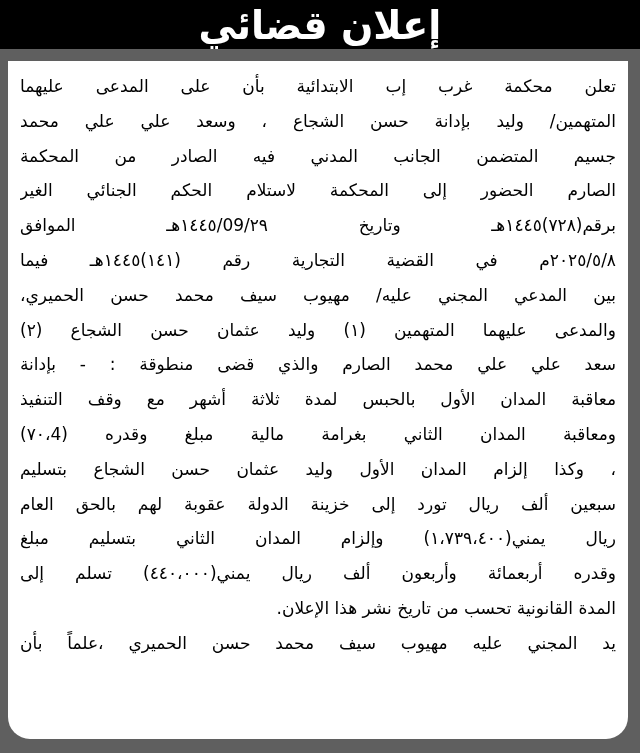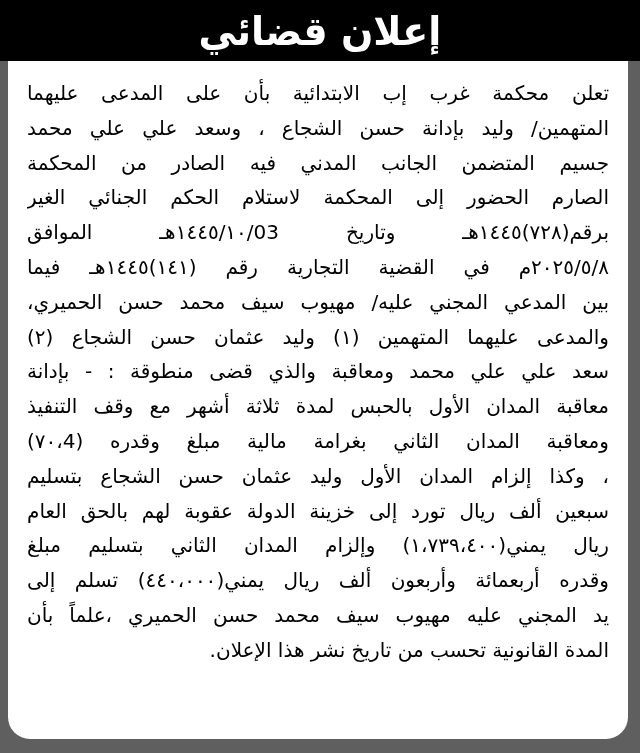--- a/index.html
+++ b/index.html
@@ -20,21 +20,21 @@
       top: 0;
       width: 628px;
       height: 747px;
       background: #5f5f5f;
     }
     .header {
       position: absolute;
       left: -6px;
       top: 0;
       width: 640px;
-      height: 61px;
+      height: 49px;
       background: #000000;
       display: flex;
       align-items: center;
       justify-content: center;
     }
     .header-title {
       color: #ffffff;
       font-family: "DejaVu Sans", sans-serif;
       font-weight: bold;
       font-size: 40px;
@@ -52,23 +52,23 @@
       border-radius: 0 0 22px 22px;
       box-sizing: border-box;
       padding: 8px 12px 0 12px;
     }
     .body-text {
       direction: rtl;
       text-align: justify;
       text-align-last: right;
       color: #000000;
       font-family: "DejaVu Sans", sans-serif;
-      font-size: 20px;
+      font-size: 17px;
       line-height: 34.8px;
-      margin: 7px;
+      margin: 0;
     }
     .line {
       display: block;
       text-align: justify;
       text-align-last: justify;
       white-space: nowrap;
       overflow: hidden;
     }
     .line.last {
       text-align-last: right;
@@ -80,28 +80,28 @@
 <div class="notice">
   <div class="header">
     <span class="header-title">إعلان قضائي</span>
   </div>
   <div class="body-box">
     <p class="body-text">
       <span class="line">تعلن محكمة غرب إب الابتدائية بأن على المدعى عليهما</span>
       <span class="line">المتهمين/ وليد بإدانة حسن الشجاع ، وسعد علي علي محمد</span>
       <span class="line">جسيم المتضمن الجانب المدني فيه الصادر من المحكمة</span>
       <span class="line">الصارم الحضور إلى المحكمة لاستلام الحكم الجنائي الغير</span>
-      <span class="line">برقم(٧٢٨)١٤٤٥هـ وتاريخ ١٤٤٥/١٠/03هـ الموافق</span>
+      <span class="line">برقم(٧٢٨)١٤٤٥هـ وتاريخ ١٤٤٥/09/٢٩هـ الموافق</span>
       <span class="line">٢٠٢٥/٥/٨م في القضية التجارية رقم (١٤١)١٤٤٥هـ فيما</span>
       <span class="line">بين المدعي المجني عليه/ مهيوب سيف محمد حسن الحميري،</span>
       <span class="line">والمدعى عليهما المتهمين (١) وليد عثمان حسن الشجاع (٢)</span>
-      <span class="line">سعد علي علي محمد ومعاقبة والذي قضى منطوقة : - بإدانة</span>
+      <span class="line">سعد علي علي محمد الصارم والذي قضى منطوقة : - بإدانة</span>
       <span class="line">معاقبة المدان الأول بالحبس لمدة ثلاثة أشهر مع وقف التنفيذ</span>
       <span class="line">ومعاقبة المدان الثاني بغرامة مالية مبلغ وقدره (٧٠،4)</span>
       <span class="line">، وكذا إلزام المدان الأول وليد عثمان حسن الشجاع بتسليم</span>
       <span class="line">سبعين ألف ريال تورد إلى خزينة الدولة عقوبة لهم بالحق العام</span>
       <span class="line">ريال يمني(١،٧٣٩،٤٠٠) وإلزام المدان الثاني بتسليم مبلغ</span>
       <span class="line">وقدره أربعمائة وأربعون ألف ريال يمني(٤٤٠،٠٠٠) تسلم إلى</span>
+      <span class="line last">المدة القانونية تحسب من تاريخ نشر هذا الإعلان.</span>
       <span class="line">يد المجني عليه مهيوب سيف محمد حسن الحميري ،علماً بأن</span>
-      <span class="line last">المدة القانونية تحسب من تاريخ نشر هذا الإعلان.</span>
     </p>
   </div>
 </div>
 
 </body></html>

